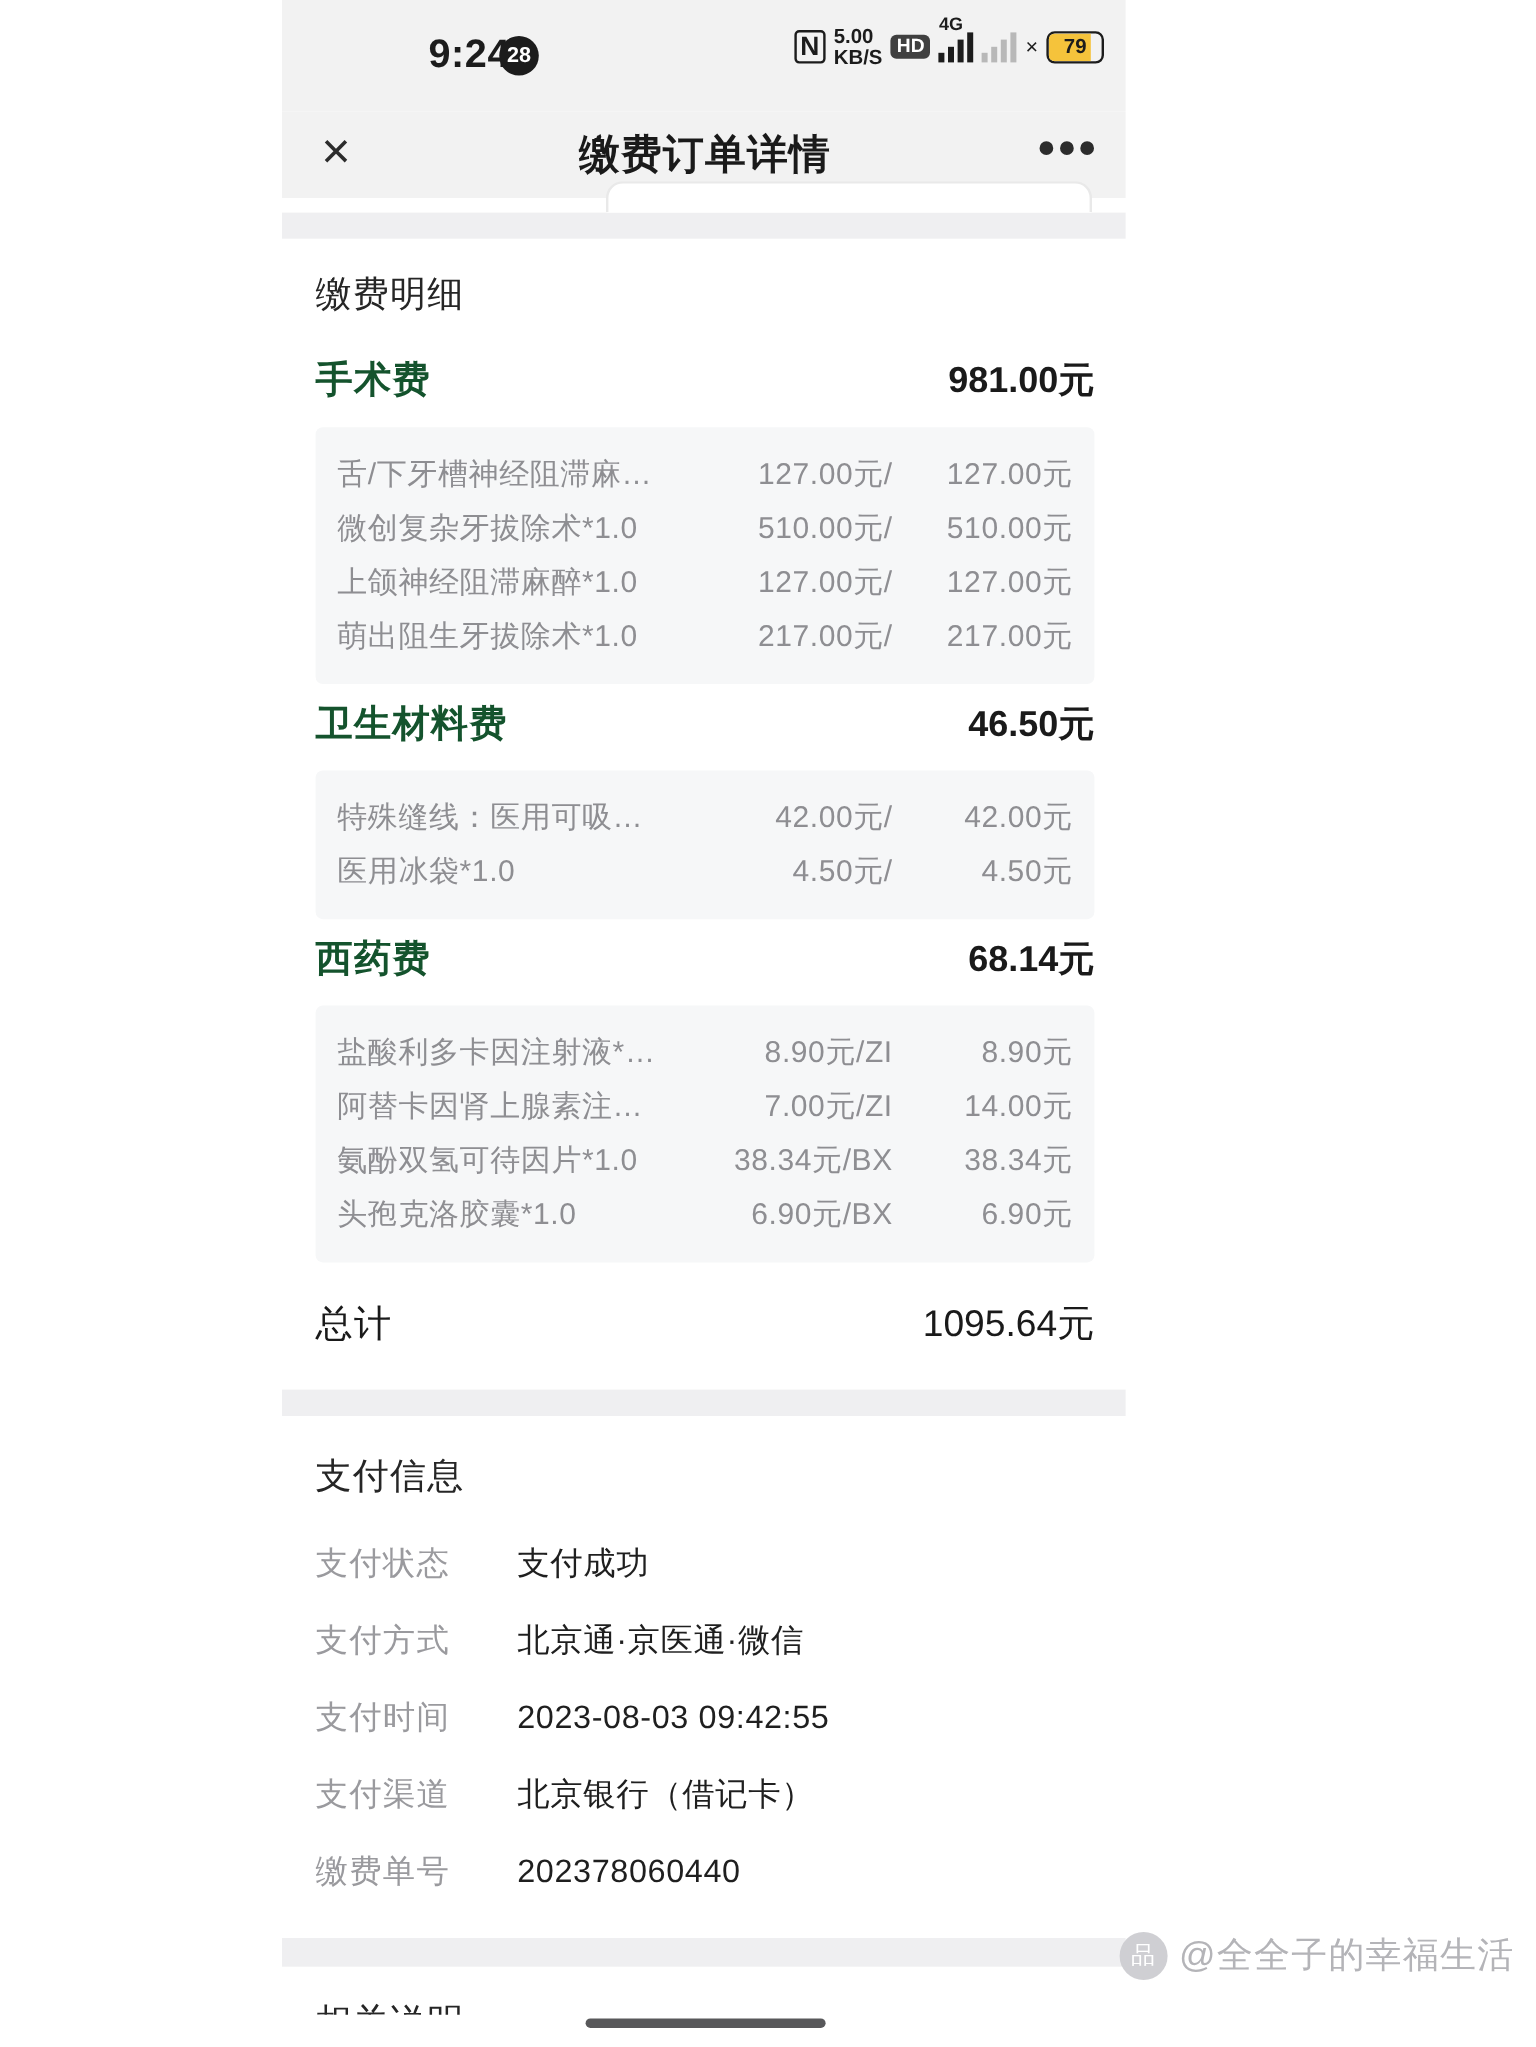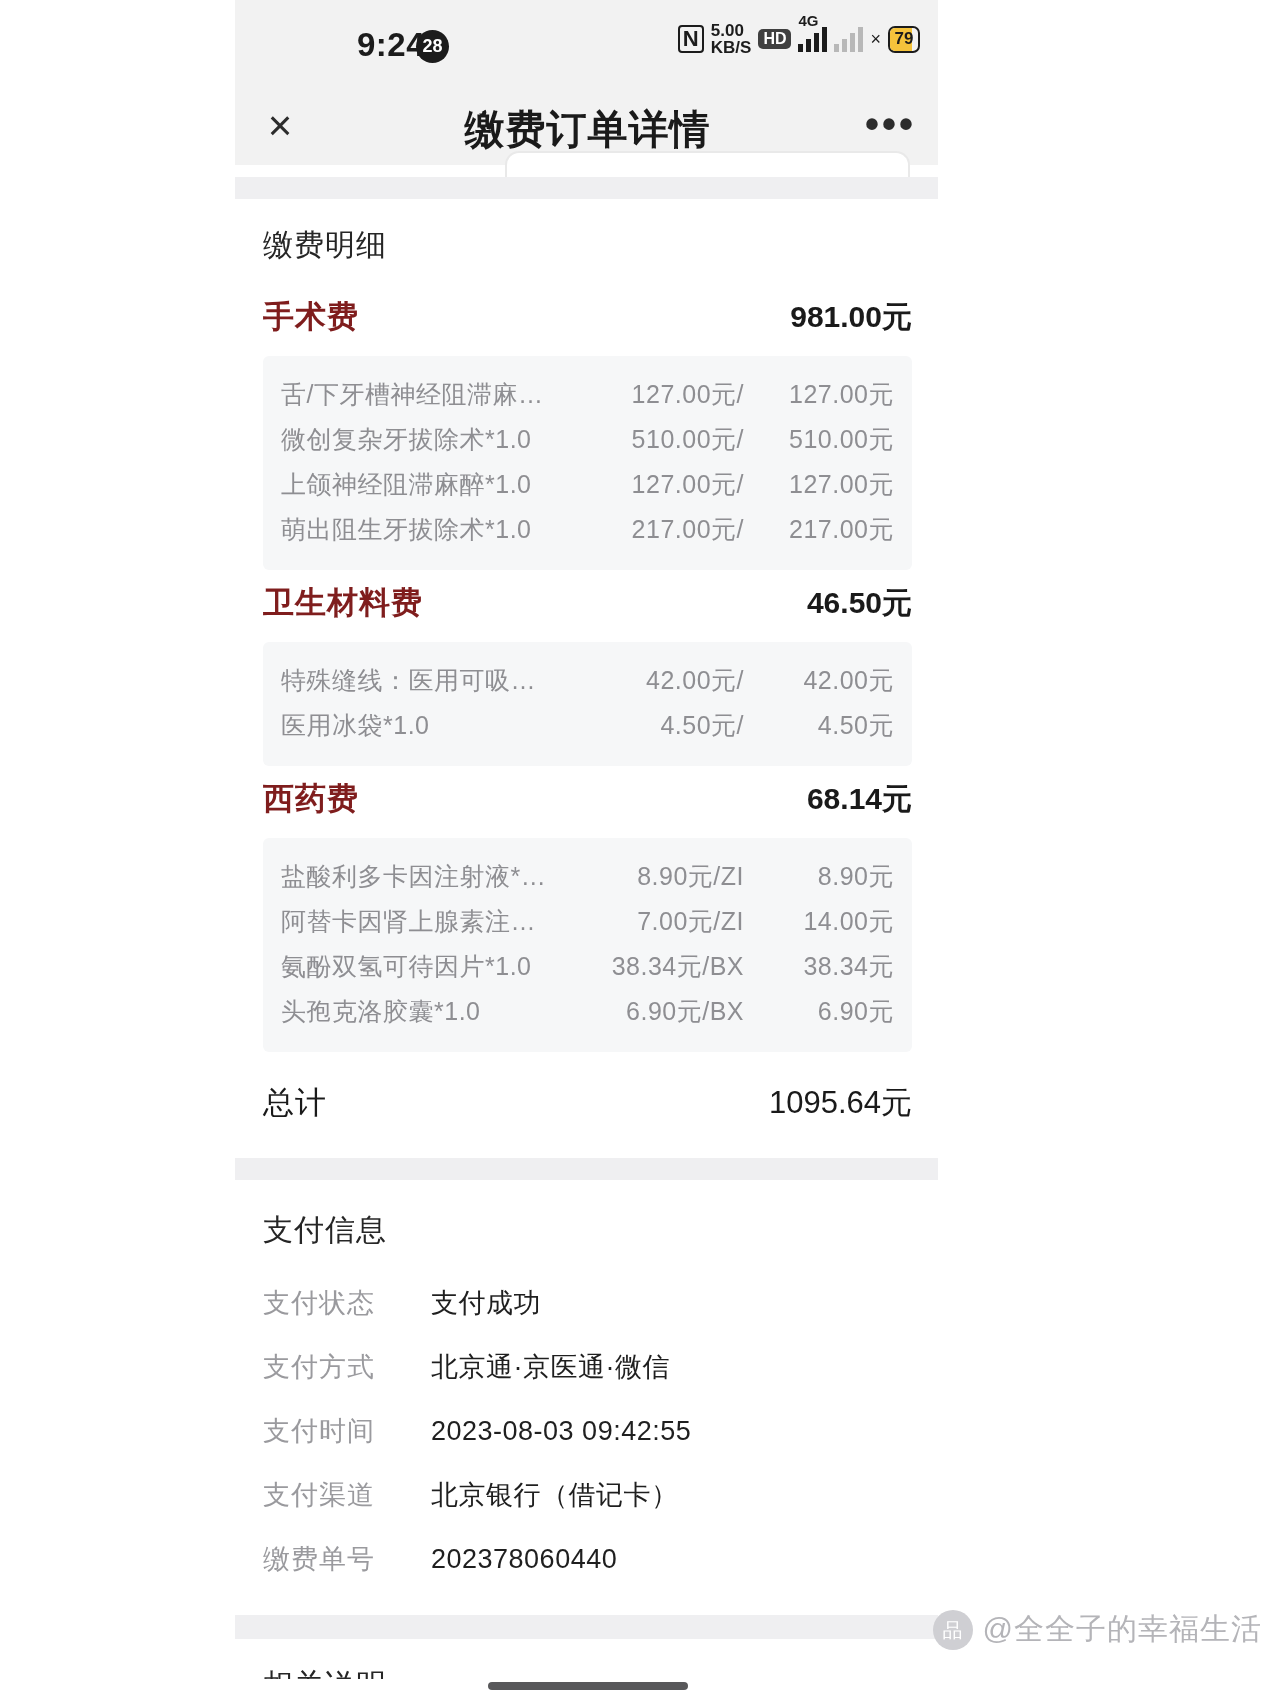--- a/index.html
+++ b/index.html
@@ -115,21 +115,21 @@
   }
   .bars { display: flex; align-items: flex-end; gap: 3px; height: 26px; }
   .bars i { display: block; width: 5px; background: #1c1c1c; }
   .bars i:nth-child(1) { height: 8px; }
   .bars i:nth-child(2) { height: 13px; }
   .bars i:nth-child(3) { height: 19px; }
   .bars i:nth-child(4) { height: 25px; }
   .bars.dim i { background: #b8b8b8; }
   .xmark { font-size: 18px; color: #1c1c1c; }
   .battery {
-    width: 32px;
+    width: 48px;
     height: 27px;
     border: 2px solid #1c1c1c;
     border-radius: 7px;
     position: relative;
     display: flex;
     align-items: center;
     justify-content: center;
     overflow: hidden;
   }
   .battery:after {
@@ -171,21 +171,21 @@
     font-size: 42px;
     color: #2c2c2c;
     font-weight: 300;
     line-height: 54px;
     width: 54px;
     text-align: center;
   }
   .nav-title {
     width: 100%;
     text-align: center;
-    font-size: 40px;
+    font-size: 34px;
     font-weight: bold;
     color: #1a1a1a;
     letter-spacing: 1px;
   }
   .nav-more {
     position: absolute;
     right: 24px;
     top: 0;
     font-size: 40px;
     letter-spacing: 3px;
@@ -230,21 +230,21 @@
   }
   .cat-row {
     display: flex;
     justify-content: space-between;
     align-items: baseline;
     padding: 12px 0 18px 0;
   }
   .cat-name {
     font-size: 31px;
     font-weight: bold;
-    color: #7f1d1d;
+    color: #14532d;
     letter-spacing: 1px;
   }
   .cat-amount {
     font-size: 30px;
     font-weight: bold;
     color: #1a1a1a;
   }
   .items {
     background: #f6f7f8;
     border-radius: 6px;

